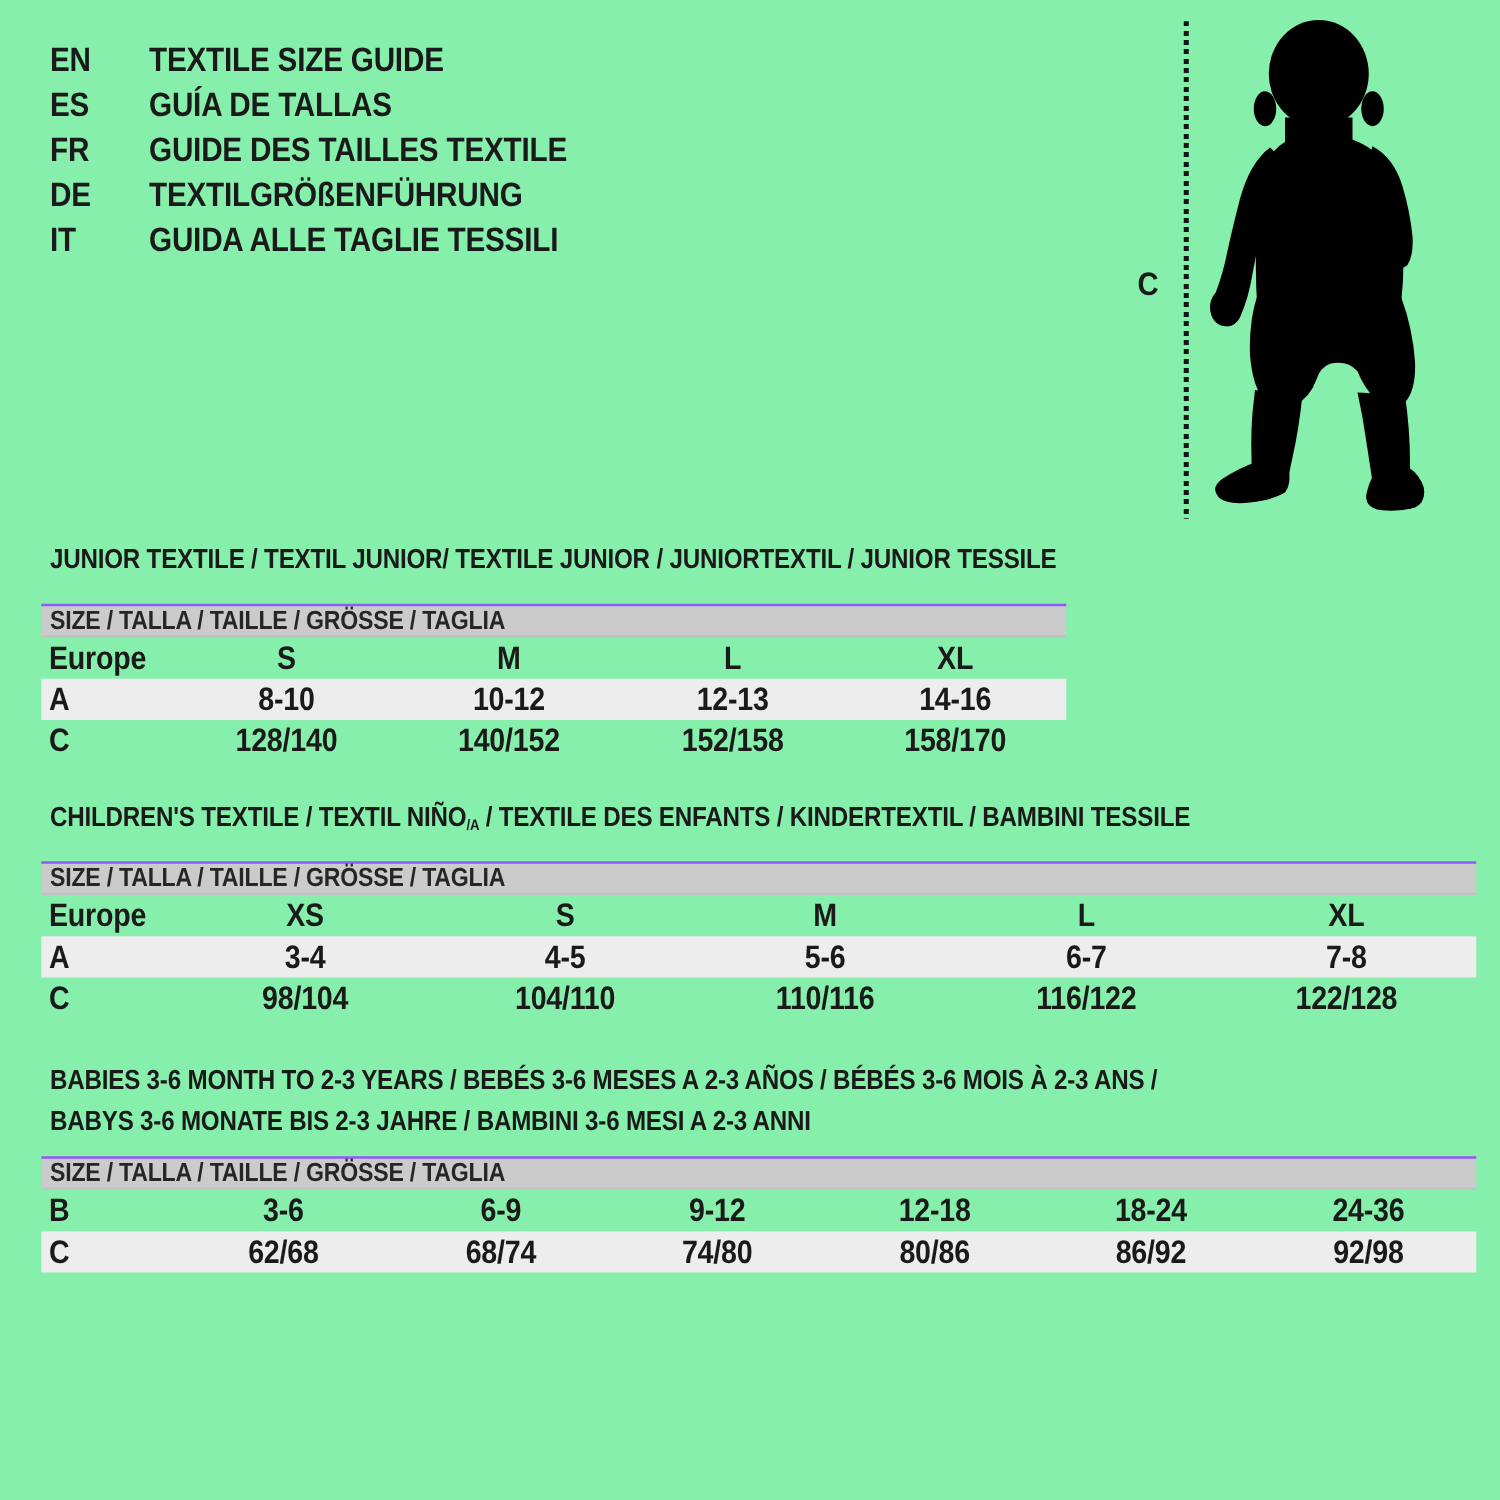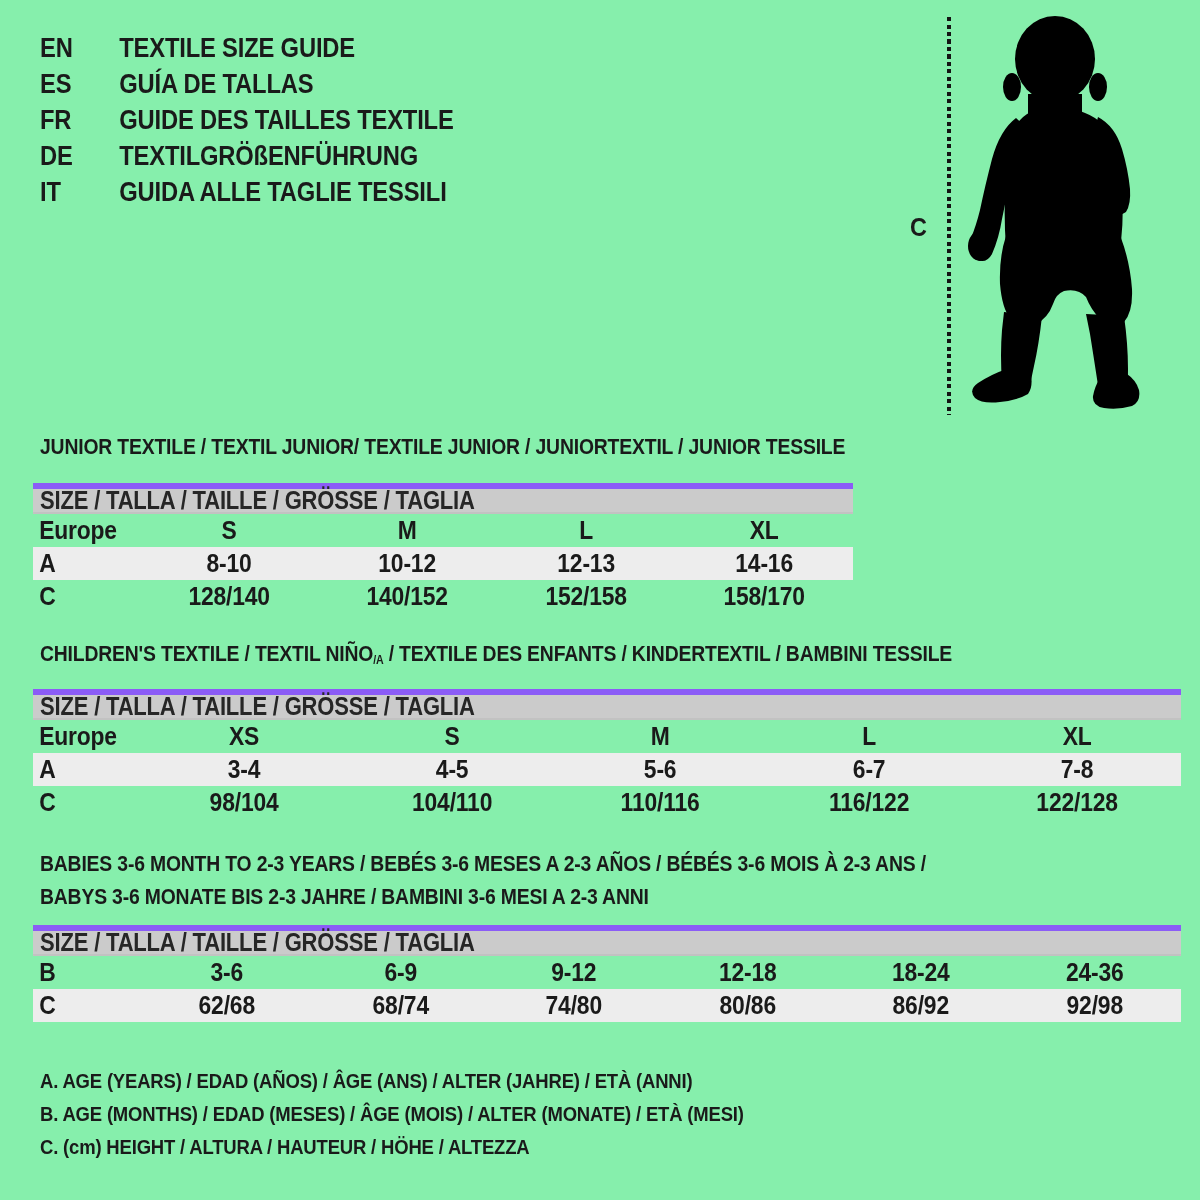--- a/index.html
+++ b/index.html
@@ -27,22 +27,22 @@
              background-image:repeating-linear-gradient(to bottom,#141414 0px,#141414 4px,transparent 4px,transparent 7.5px);}
   .toddler{position:absolute;left:958px;top:14px;width:182px;height:400px;}
 
   
   .sec-head{position:absolute;left:40px;font-weight:bold;font-size:22px;
             transform:scaleX(0.88);transform-origin:0 50%;white-space:nowrap;letter-spacing:-0.2px;}
   .sub-sm{font-size:0.55em;vertical-align:-0.25em;}
 
   
   .stable{position:absolute;left:33px;}
-  .size-bar{height:23px;background:#cbcbcb;border-top:6px solid #8b5cf6;border-bottom:2px solid #c2c2c2;
-            display:flex;align-items:center;padding-left:7px;font-weight:bold;font-size:25px;color:#262626;}
+  .size-bar{height:23px;background:#cbcbcb;border-top:2px solid #8b5cf6;border-bottom:2px solid #c2c2c2;
+            display:flex;align-items:center;padding-left:7px;font-weight:bold;font-size:21px;color:#262626;}
   .trow{display:grid;height:33px;align-items:center;font-weight:bold;font-size:26px;}
   .trow.alt{background:#ededed;}
   .cols-j{grid-template-columns:107px repeat(4,1fr);}
   .cols-c{grid-template-columns:107px repeat(5,1fr);}
   .cols-b{grid-template-columns:107px repeat(6,1fr);}
   .tcell{text-align:center;transform:scaleX(0.88);transform-origin:50% 50%;white-space:nowrap;letter-spacing:-0.2px;}
   .tcell.label{text-align:left;padding-left:7px;transform-origin:0 50%;}
   .w-junior{width:820px;}
   .w-wide{width:1148px;}
 
@@ -194,19 +194,14 @@
       <span class="tcell label">C</span>
       <span class="tcell">62/68</span>
       <span class="tcell">68/74</span>
       <span class="tcell">74/80</span>
       <span class="tcell">80/86</span>
       <span class="tcell">86/92</span>
       <span class="tcell">92/98</span>
     </div>
   </div>
 
-  <div class="legend">
-    <div class="legend-line">A. AGE (YEARS) / EDAD (AÑOS) / ÂGE (ANS) / ALTER (JAHRE) / ETÀ (ANNI)</div>
-    <div class="legend-line">B. AGE (MONTHS) / EDAD (MESES) / ÂGE (MOIS) / ALTER (MONATE) / ETÀ (MESI)</div>
-    <div class="legend-line">C. (cm) HEIGHT / ALTURA / HAUTEUR / HÖHE / ALTEZZA</div>
-  </div>
 
 </div>
 
 </body></html>

